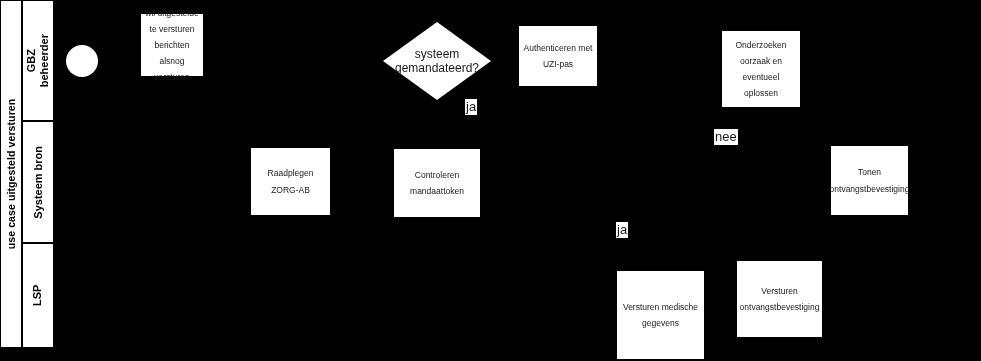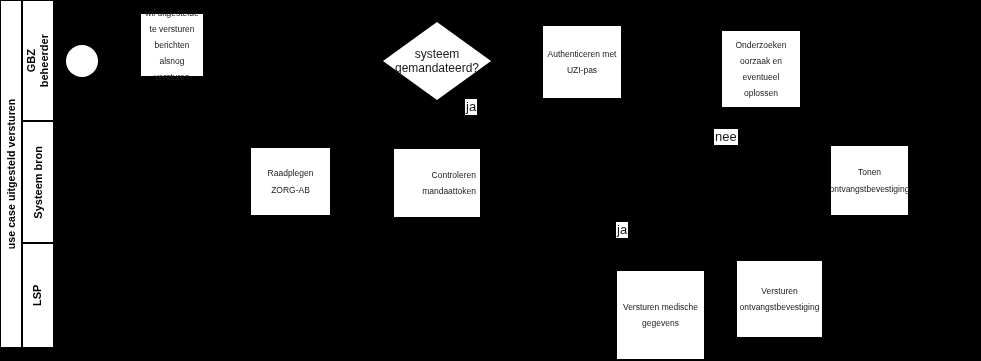--- a/index.html
+++ b/index.html
@@ -147,33 +147,33 @@
     <svg width="108" height="78" viewBox="0 0 108 78">
       <polygon points="54,0 108,39 54,78 0,39" fill="#ffffff"></polygon>
     </svg>
     <span class="dec-label">systeem gemandateerd?</span>
   </div>
 
   <div class="edge-label" style="left:508px; top:56px;">nee</div>
 
   <div class="edge-label" style="left:429px; top:99px;">ja</div>
 
-  <div class="node process" style="left:543px; top:26px; width:78px; height:72px;">
+  <div class="node process" style="left:519px; top:26px; width:78px; height:60px;">
     <span>Authenticeren met UZI-pas</span>
   </div>
 
   <div class="node process" style="left:722px; top:31px; width:78px; height:76px;">
     <span>Onderzoeken oorzaak en eventueel oplossen</span>
   </div>
 
   <div class="node process" style="left:251px; top:148px; width:79px; height:67px;">
     <span>Raadplegen ZORG-AB</span>
   </div>
 
-  <div class="node process" style="left:394px; top:149px; width:86px; height:68px;text-align:right;">
+  <div class="node process" style="left:394px; top:149px; width:86px; height:68px;">
     <span>Controleren mandaattoken</span>
   </div>
 
 
   <div class="edge-label" style="left:678px; top:129px;">nee</div>
 
   <div class="edge-label" style="left:580px; top:222px;">ja</div>
 
   <div class="node process" style="left:831px; top:146px; width:77px; height:69px;">
     <span>Tonen ontvangstbevestiging</span>

